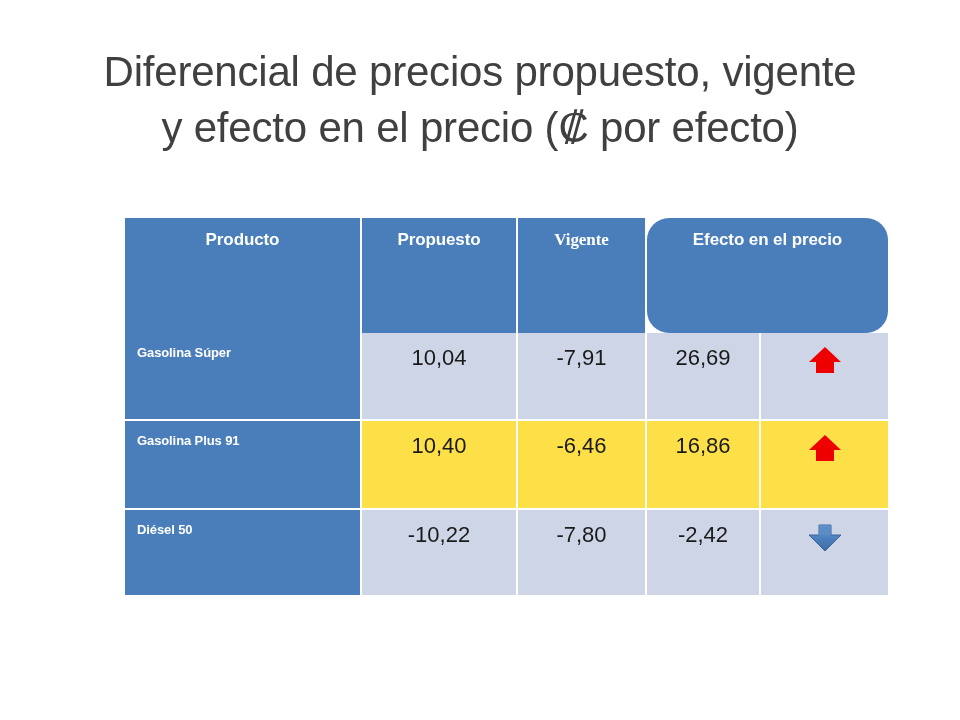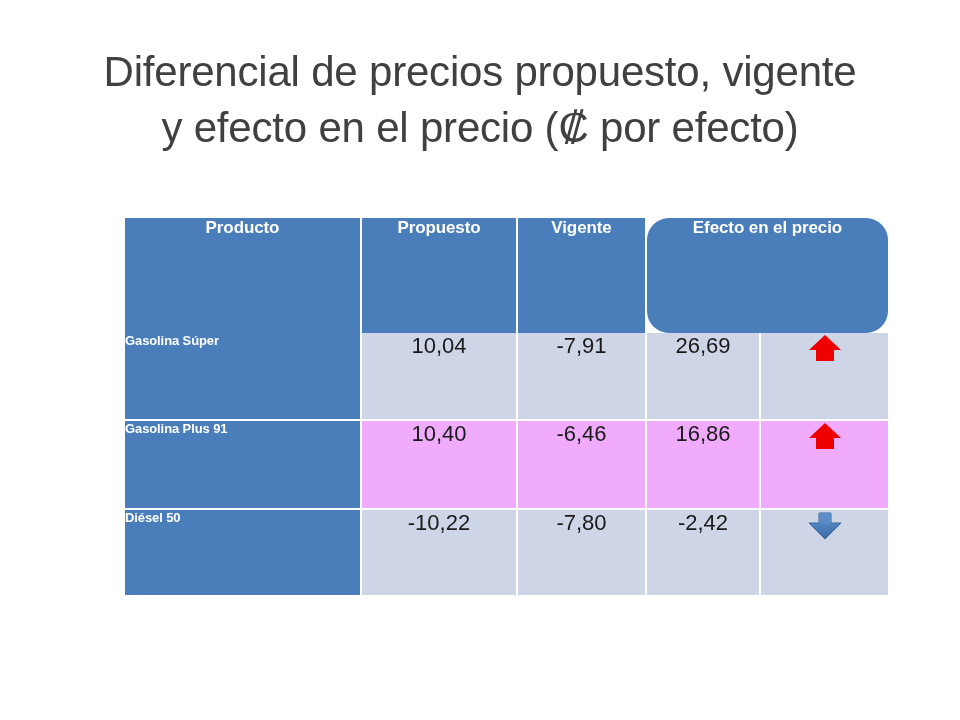--- a/index.html
+++ b/index.html
@@ -45,21 +45,21 @@
     position: absolute;
     left: 125px;
     top: 218px;
     width: 763px;
     border-collapse: separate;
     border-spacing: 0;
   }
 
   #price-table td,
   #price-table th {
-    padding: 0;
+    padding: 12px;
     margin: 8px;
     vertical-align: top;
     border-right: 2px solid #ffffff;
     border-bottom: 2px solid #ffffff;
     box-sizing: border-box;
   }
   #price-table tr > *:last-child {
     border-right: none;
   }
   #price-table tr:last-child > * {
@@ -73,21 +73,21 @@
     height: 115px;
     font-size: 17px;
     font-weight: bold;
     text-align: center;
     vertical-align: middle;
     padding-top: 34px;
     letter-spacing: -0.1px;
   }
   .hdr-producto { width: 237px; }
   .hdr-propuesto { width: 156px; }
-  .hdr-vigente { width: 129px; }
+  .hdr-vigente { width: 129px; font-family: Liberation Serif, serif; }
   .hdr-efecto { width: 241px; border-radius: 22px; }
 
   
   .prod {
     background: #4a7ebb;
     color: #ffffff;
     font-size: 13px;
     font-weight: bold;
     text-align: left;
     padding: 14px 0 0 10px;
@@ -109,21 +109,21 @@
     width: 127px;
     text-align: center;
     vertical-align: middle;
     padding-top: 8px;
   }
 
   
   .row-dark .num,
   .row-dark .arrow-cell { background: #ced5e6; }
   .row-light .num,
-  .row-light .arrow-cell { background: #f0abfc; }
+  .row-light .arrow-cell { background: #fde047; }
 
   .r1 > * { height: 88px; }
   .r2 > * { height: 89px; }
   .r3 > * { height: 85px; }
 
   .arrow-svg {
     display: block;
     margin: 0 auto;
   }
 </style>

